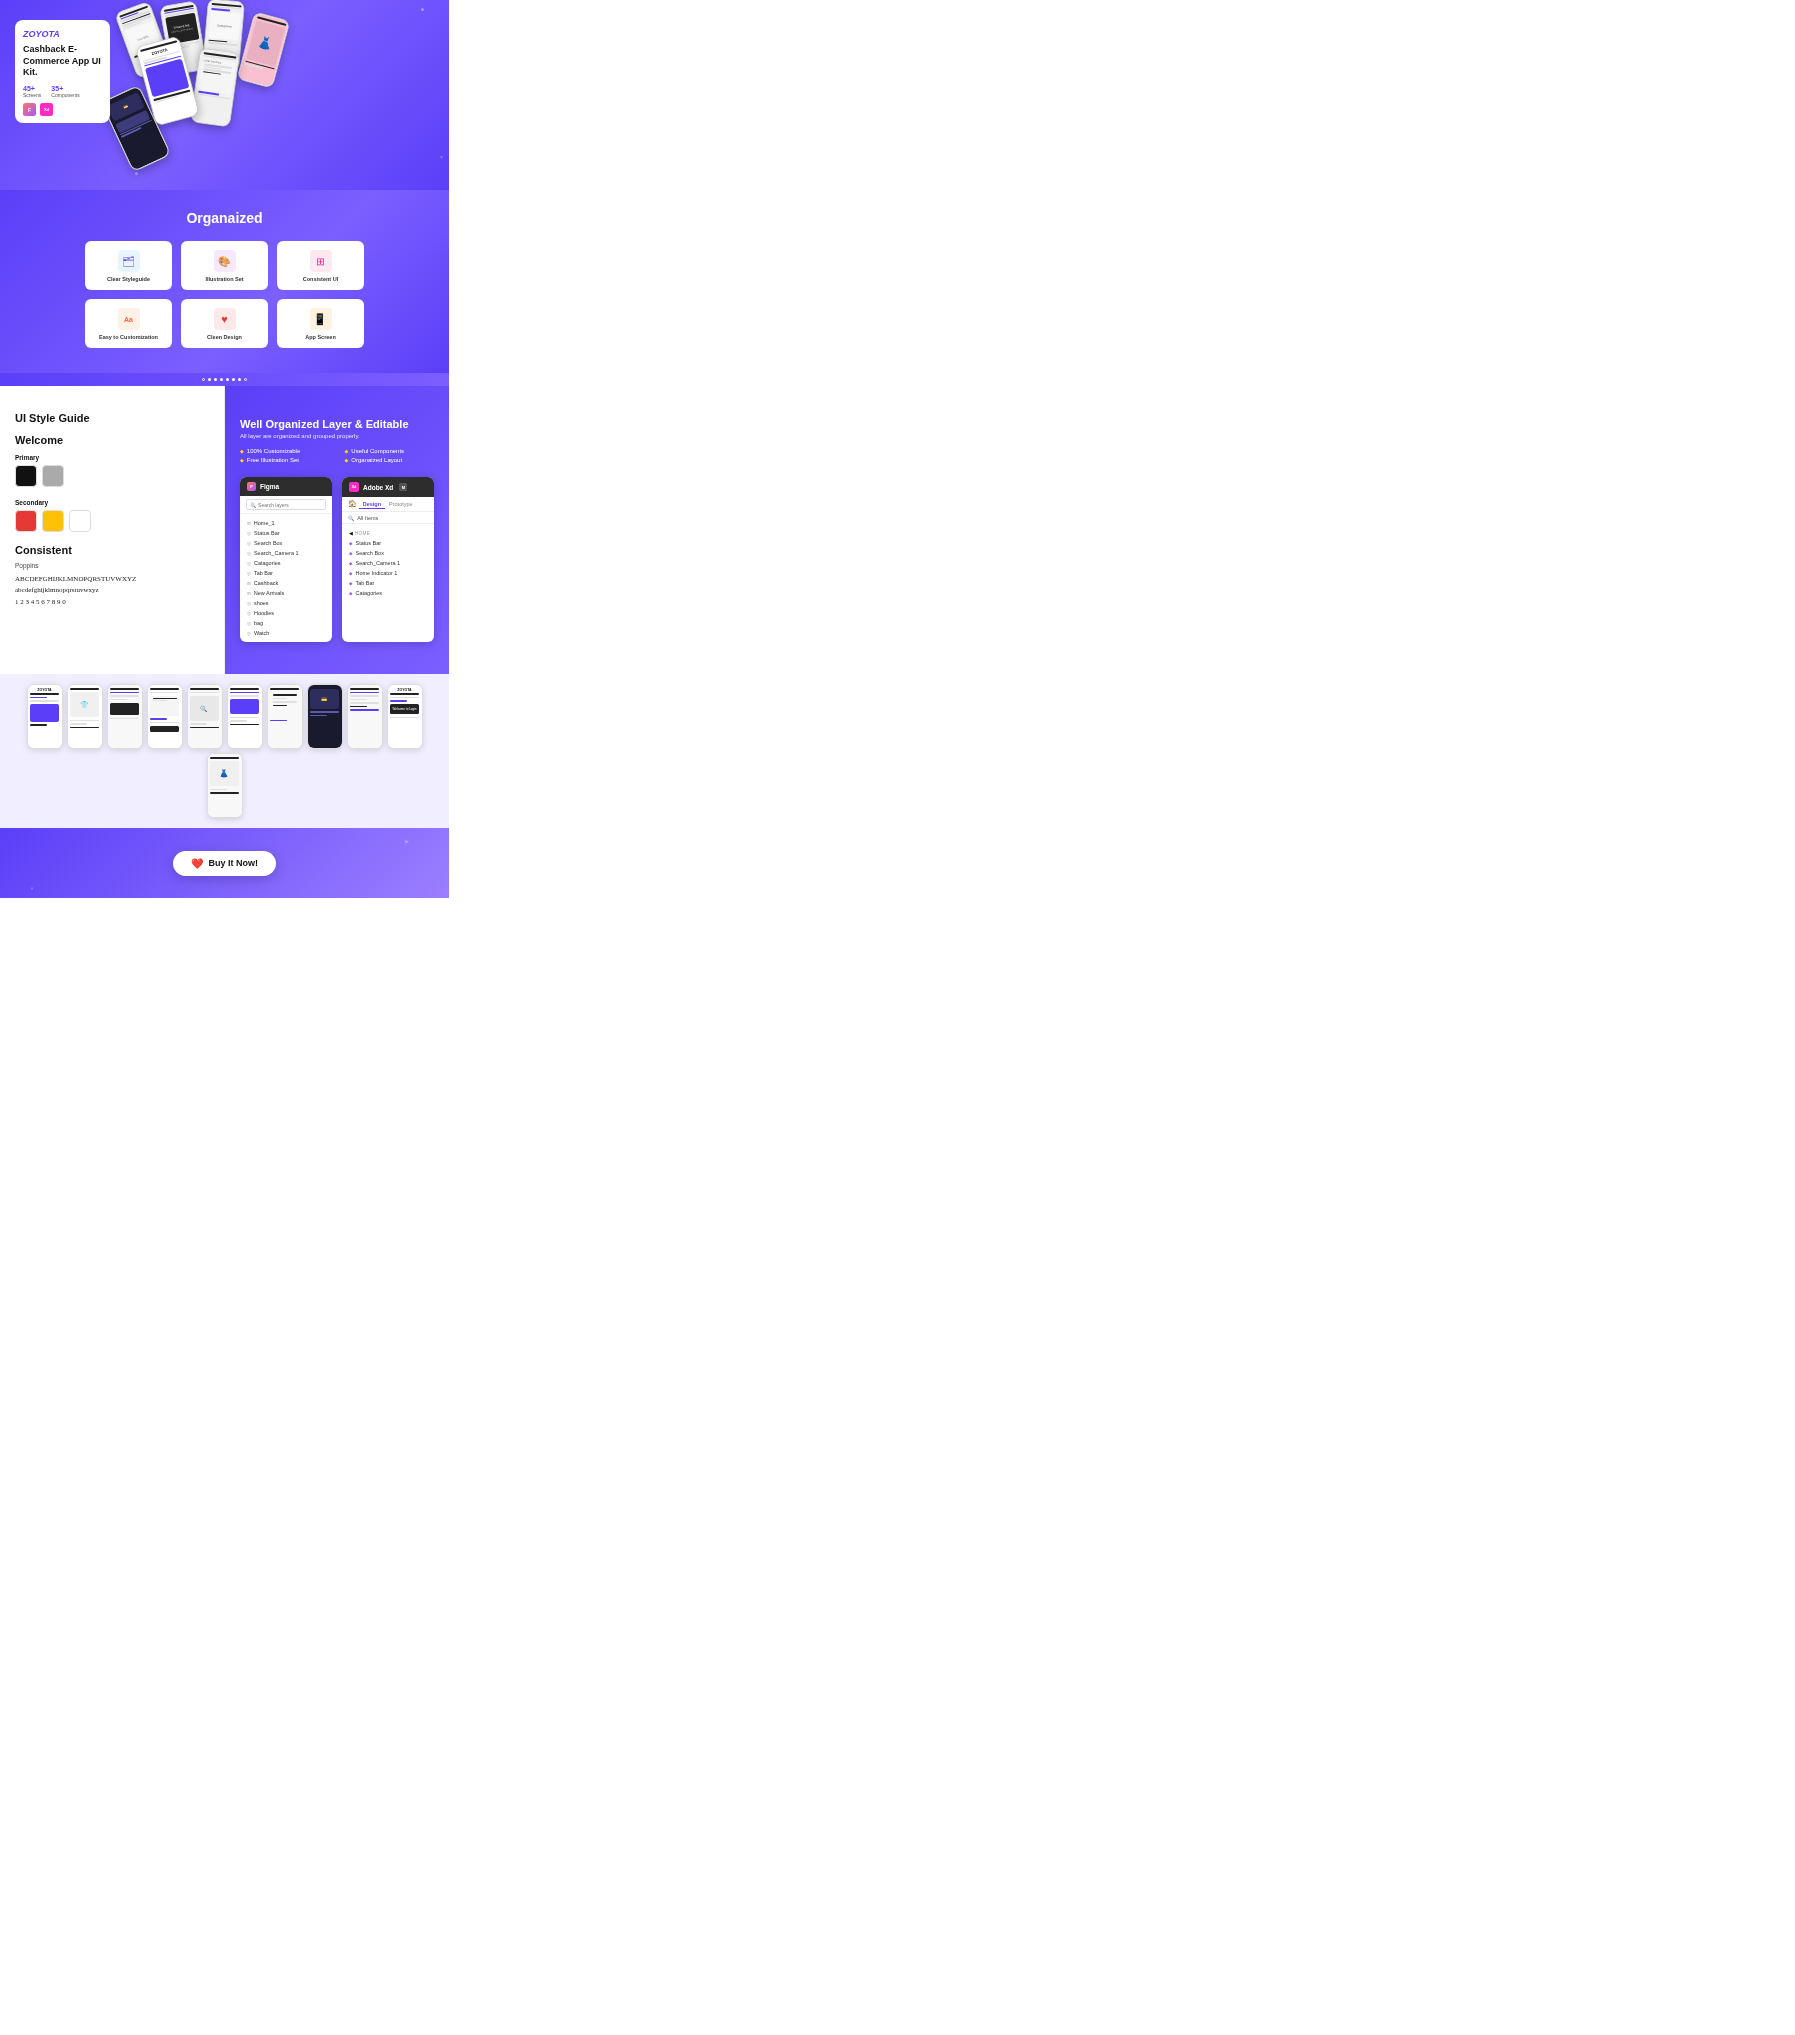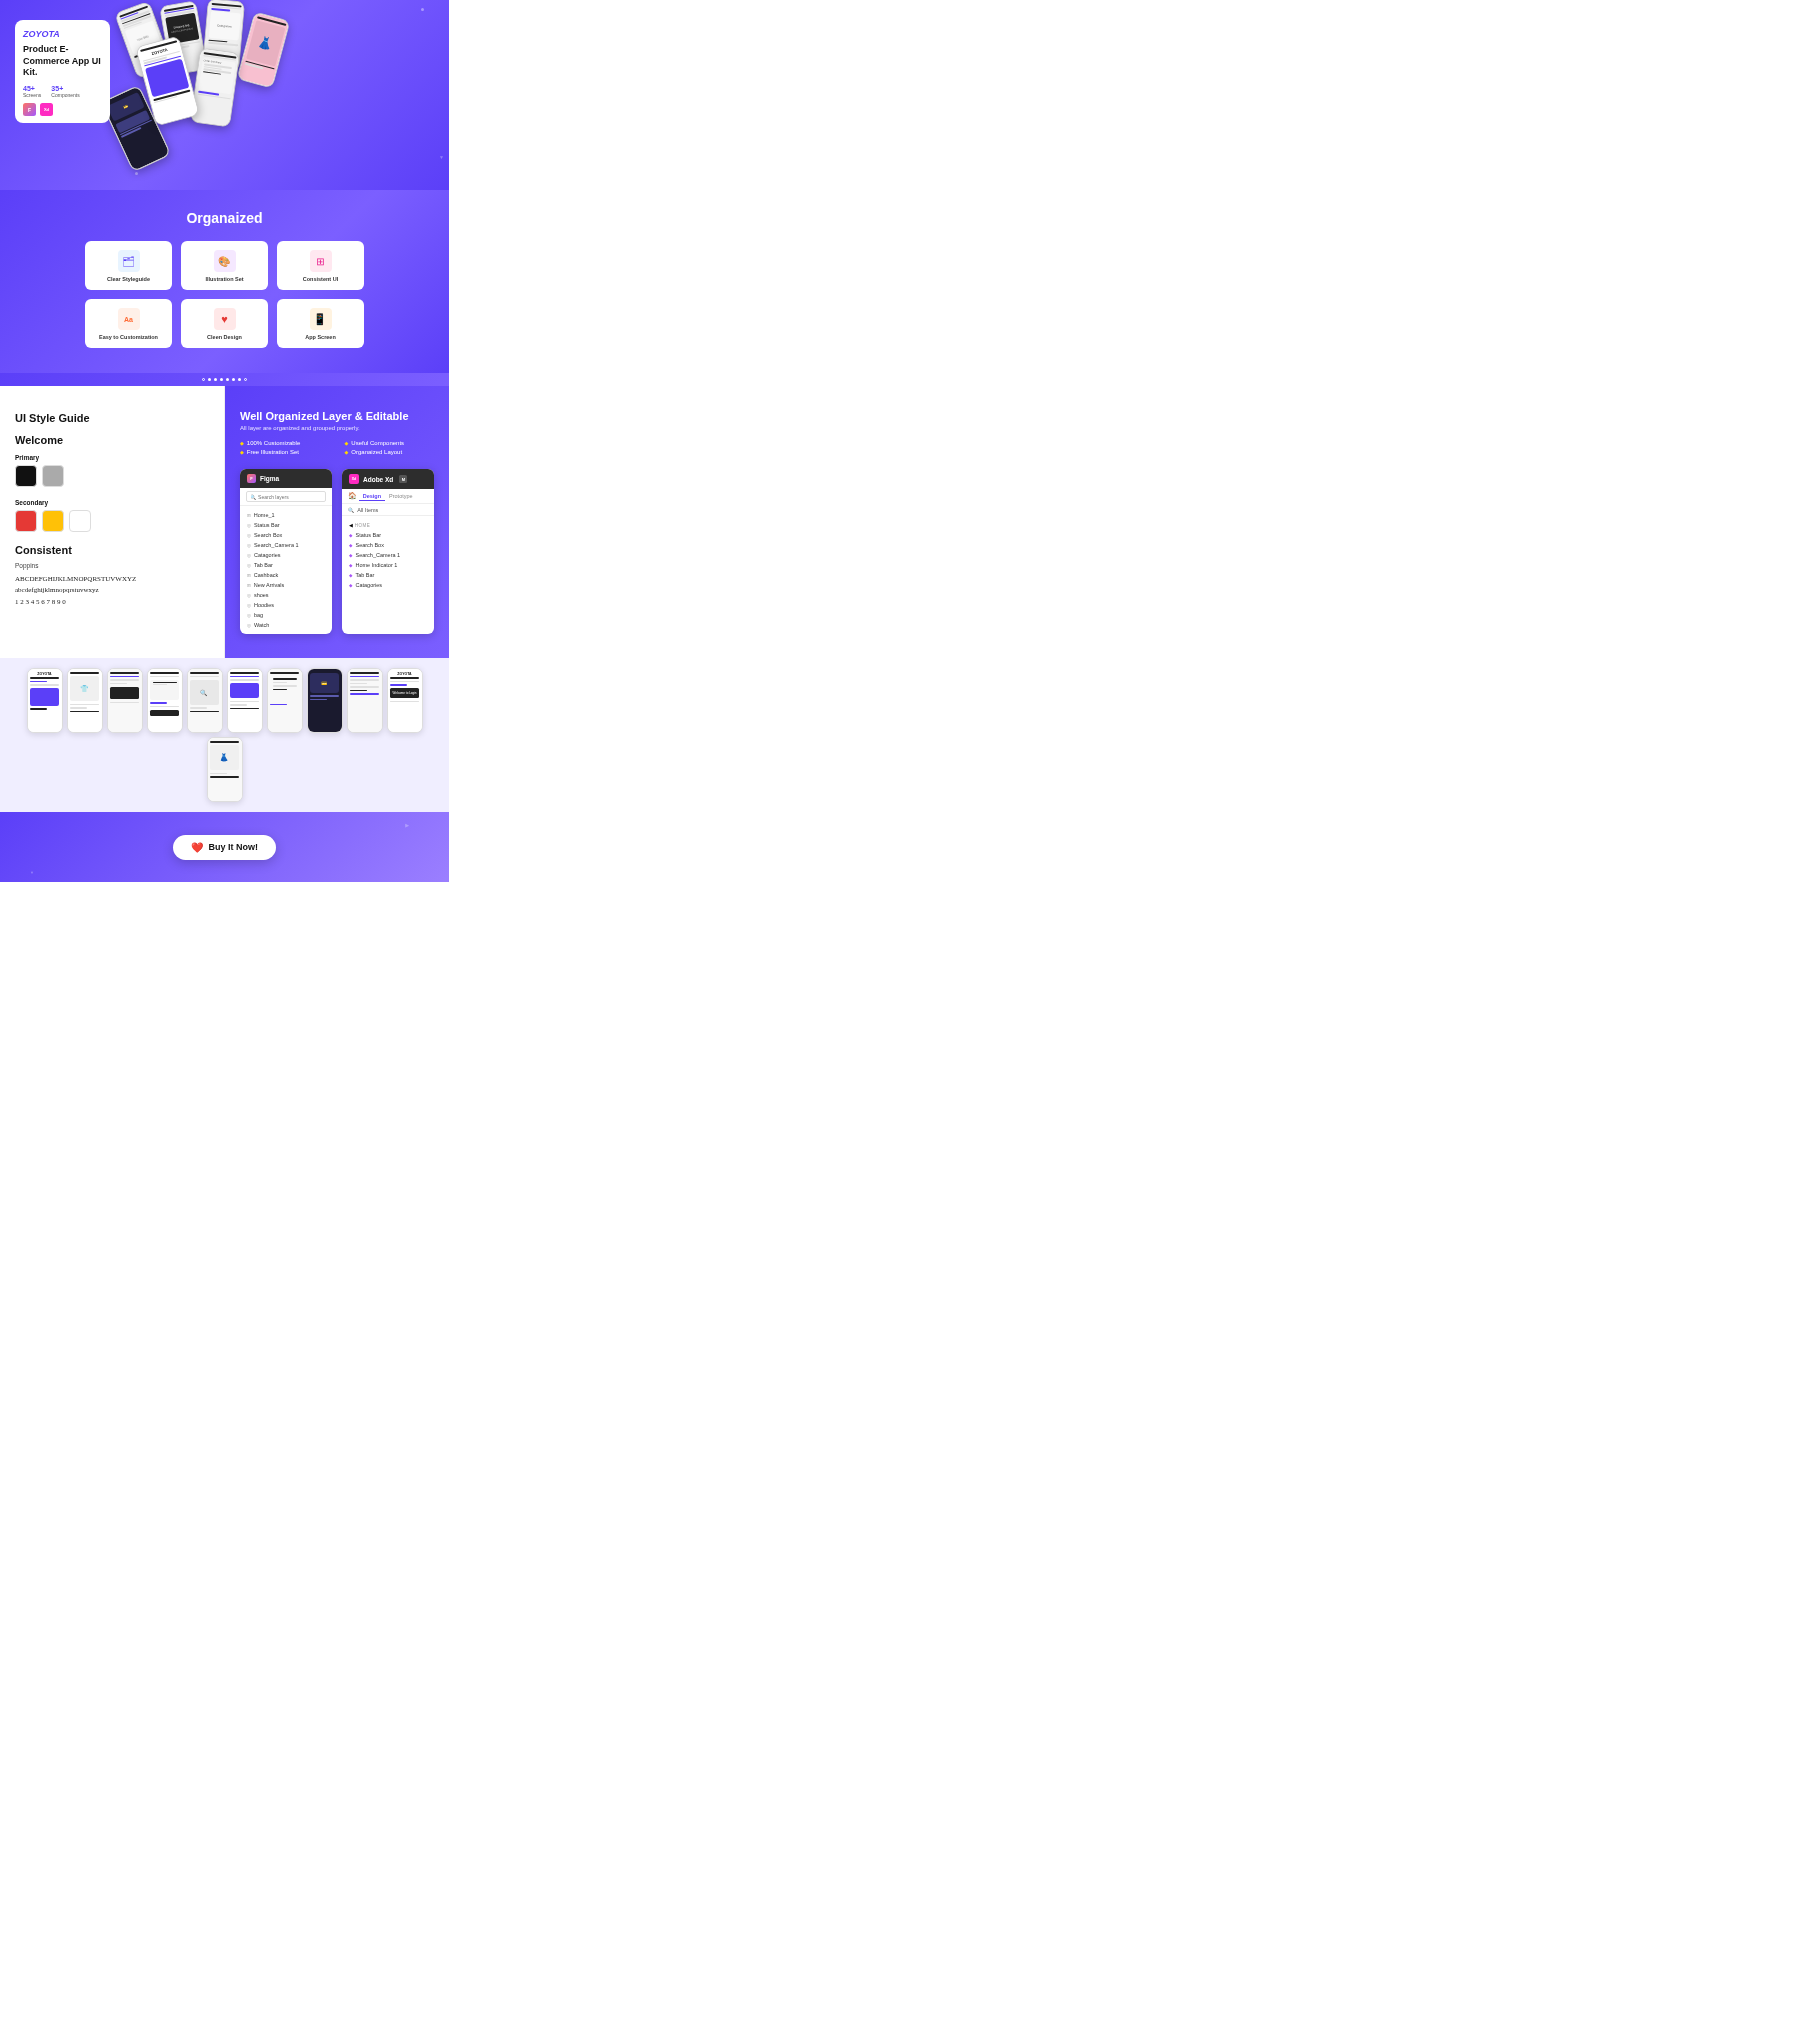--- a/index.html
+++ b/index.html
@@ -240,21 +240,21 @@
       display: flex;
       background: #fff;
     }
     .mid-left {
       flex: 1;
       padding: 26px 15px;
       border-right: 0.5px solid #eee;
     }
     .mid-right {
       flex: 1;
-      padding: 24px 15px;
+      padding: 32px 15px;
       background: linear-gradient(135deg, #5b3ff8 0%, #7b5fff 100%);
     }
 
     
     .screenshots-row {
       background: #f0eeff;
       padding: 10px;
       display: flex;
       gap: 4px;
       justify-content: center;
@@ -288,21 +288,21 @@
 </head>
 <body>
 
 <div class="page-wrapper">
 
   <div class="hero-section">
     <div class="hero-content-left">
 
       <div style="background:#fff; border-radius:8px; padding:9px 8px 7px; margin-bottom:6px;">
         <div style="color:#5b3ff8; font-size:9px; font-weight:900; font-style:italic; margin-bottom:5px;">ZOYOTA</div>
-        <div style="color:#111; font-size:9px; font-weight:800; line-height:1.3; margin-bottom:6px;">Product E-Commerce App UI Kit.</div>
+        <div style="color:#111; font-size:9px; font-weight:800; line-height:1.3; margin-bottom:6px;">Cashback E-Commerce App UI Kit.</div>
         <div style="display:flex; gap:10px; margin-bottom:5px;">
           <div>
             <div style="color:#5b3ff8; font-weight:800; font-size:7px;">45+</div>
             <div style="color:#555; font-size:5px;">Screens</div>
           </div>
           <div>
             <div style="color:#5b3ff8; font-weight:800; font-size:7px;">35+</div>
             <div style="color:#555; font-size:5px;">Components</div>
           </div>
         </div>

